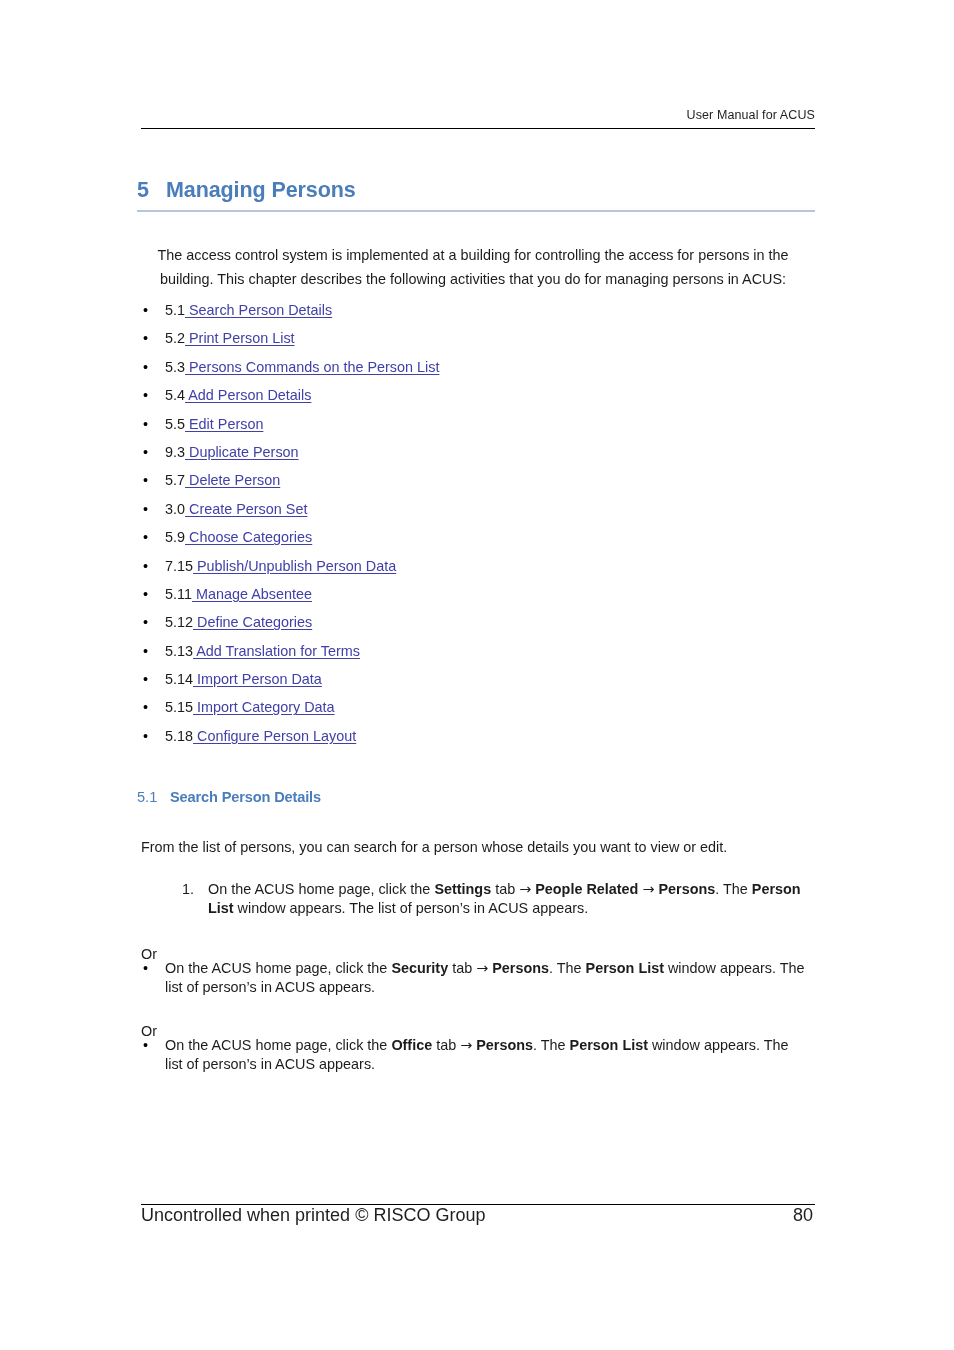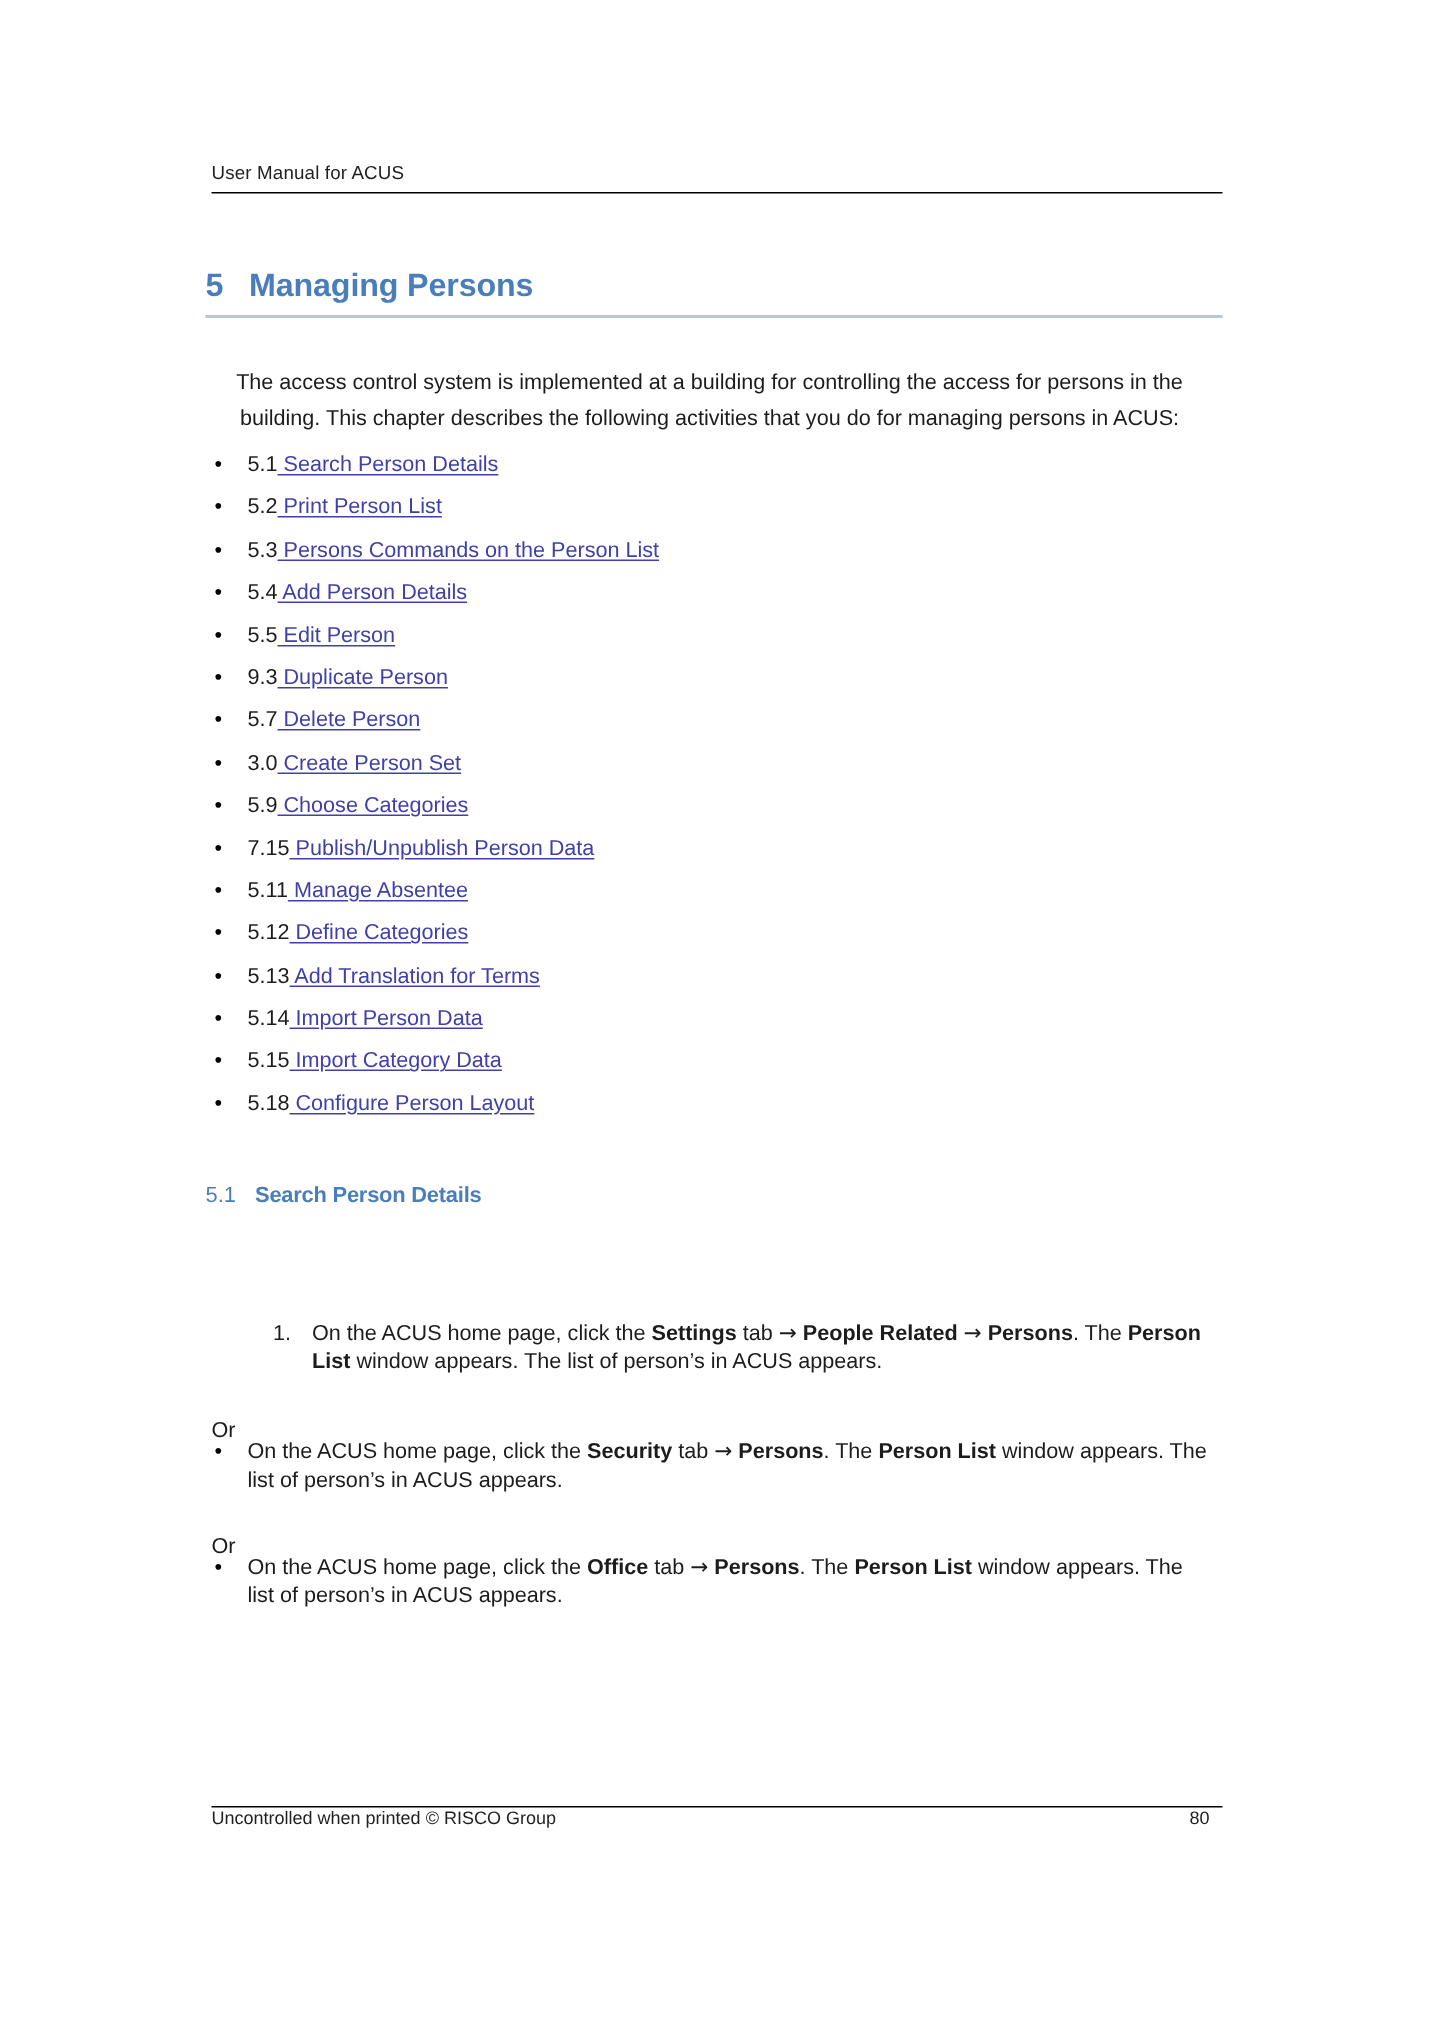--- a/index.html
+++ b/index.html
@@ -24,21 +24,21 @@
 
   
   .page-header {
     position: absolute;
     left: 141px;
     top: 108px;
     width: 674px;
   }
   .page-header .header-text {
     display: block;
-    text-align: left;
+    text-align: right;
     font-size: 12.5px;
     color: #1f1f1f;
     letter-spacing: 0.1px;
     padding-bottom: 6px;
   }
   .page-header .header-rule {
     height: 1px;
     background: #000000;
     width: 100%;
   }
@@ -200,21 +200,21 @@
   
   .page-footer {
     position: absolute;
     left: 141px;
     top: 1204px;
     width: 674px;
   }
   .page-footer .footer-row {
     position: relative;
     height: 22px;
-    font-size: 12px;
+    font-size: 18px;
     color: #1f1f1f;
   }
   .page-footer .footer-left {
     position: absolute;
     left: 0;
     top: 0;
   }
   .page-footer .footer-page {
     position: absolute;
     left: 652px;
@@ -295,20 +295,21 @@
     <li>
       <span class="bullet">•</span><span class="sec-num">5.18</span><a class="sec-link" href="#"> Configure Person Layout</a>
     </li>
   </ul>
 
   <div class="sub-heading">
     <span class="sub-num">5.1</span>
     <span class="sub-title">Search Person Details</span>
   </div>
 
+  <p class="prose p-from-list">From the list of persons, you can search for a person whose details you want to view or edit.</p>
 
   <ol class="step-list">
     <li>
       <span class="step-num">1.</span><span>On the ACUS home page, click the </span><b>Settings</b><span> tab </span><span class="arrow">→</span><b> People Related </b><span class="arrow">→</span><b> Persons</b><span>. The </span><b>Person List</b><span> window appears. The list of person’s in ACUS appears.</span>
     </li>
   </ol>
 
   <p class="prose p-or-1">Or</p>
 
   <div class="alt-bullet alt-1">

